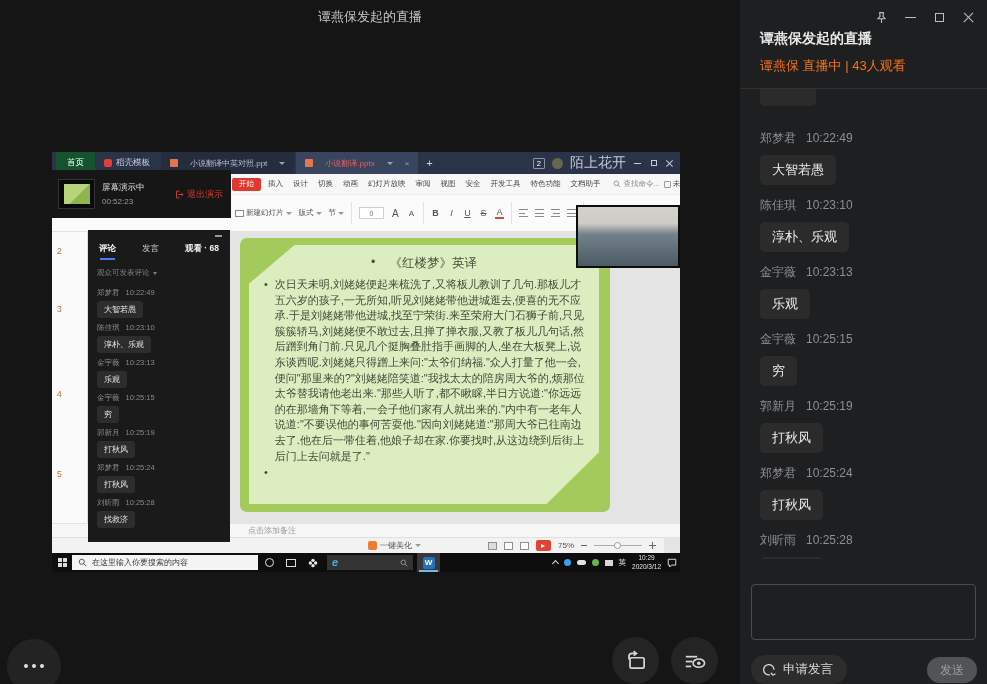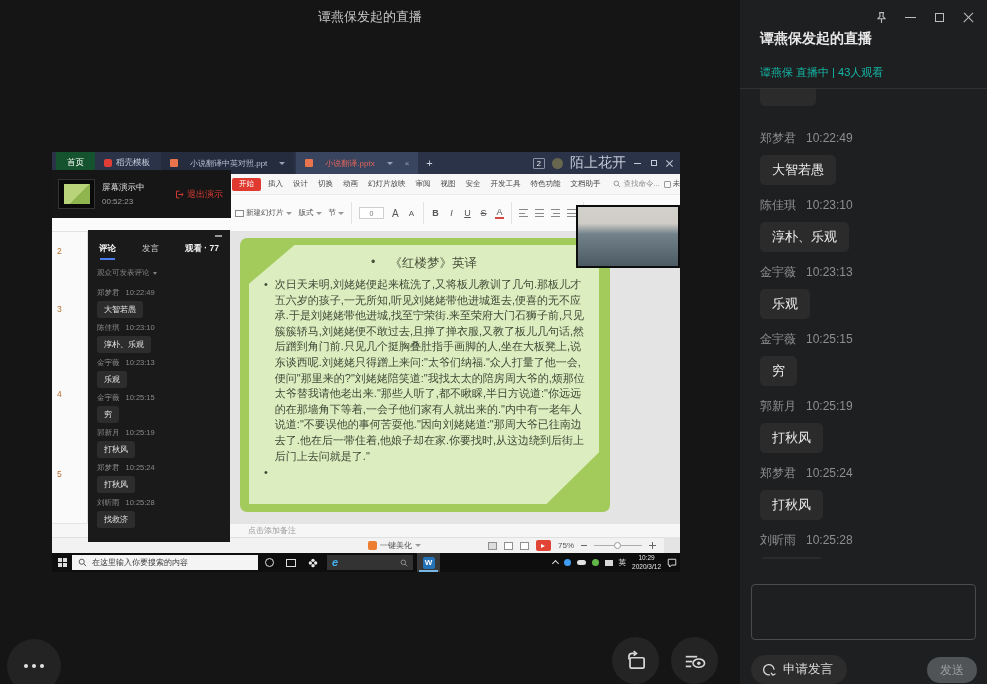--- a/index.html
+++ b/index.html
@@ -140,21 +140,21 @@
   
   .sidebar{position:absolute;left:740px;top:0;width:247px;height:684px;background:#1e1f21;}
   .wc{position:absolute;top:11px;right:12px;display:flex;gap:16px;align-items:center;}
   .wc .ic{position:relative;width:13px;height:13px;cursor:pointer;}
   .ic.min::after{content:"";position:absolute;left:1px;right:1px;top:6px;height:1.4px;background:#bdbdbd;}
   .ic.max::after{content:"";position:absolute;inset:2px;border:1.3px solid #bdbdbd;}
   .ic.close::before,.ic.close::after{content:"";position:absolute;left:0;top:6px;width:13px;height:1.4px;background:#bdbdbd;}
   .ic.close::before{transform:rotate(45deg);} .ic.close::after{transform:rotate(-45deg);}
   .sb-head{padding:30px 20px 0;}
   .sb-title{font-size:14px;font-weight:bold;color:#e8e8e8;}
-  .sb-sub{margin-top:17px;font-size:11px;color:#14b8a6;}
+  .sb-sub{margin-top:9px;font-size:13px;color:#f97316;}
   .sb-div{position:absolute;top:88px;left:0;right:0;height:1px;background:#323232;}
   .chat{position:absolute;top:89px;left:20px;right:14px;height:470px;overflow:hidden;}
   .msg-clip{width:56px;height:17px;background:#2b2b2c;border-radius:0 0 5px 5px;margin-bottom:24px;}
   .msg{margin-bottom:12px;}
   .mh{font-size:12px;color:#8e8e8e;}
   .mt{margin-left:10px;}
   .mb{display:inline-block;margin-top:8px;background:#2b2b2c;color:#ececec;font-size:13px;padding:6px 12px;border-radius:5px;max-width:200px;}
   .composer-input{position:absolute;left:11px;top:584px;width:225px;height:56px;background:#1e1f21;border:1px solid #4b4b4b;border-radius:4px;resize:none;color:#ddd;font-size:12px;padding:6px 8px;outline:none;}
   .apply-btn{position:absolute;left:11px;top:655px;height:29px;border:none;border-radius:15px;background:#2c2c2c;color:#dadada;font-size:12.5px;display:flex;align-items:center;gap:6px;padding:0 14px 0 10px;cursor:pointer;}
   .send-btn{position:absolute;right:10px;top:657px;width:50px;height:26px;border:none;border-radius:13px;background:#515456;color:#9b9fa2;font-size:12px;cursor:pointer;}
@@ -305,21 +305,21 @@
             </div>
           <div class="s-tail">•</div>
         </div>
       </div>
 
       <div class="ipanel">
         <div class="ip-dash"></div>
         <div class="ip-tabs">
           <span class="ip-tab active">评论</span>
           <span class="ip-tab">发言</span>
-          <span class="ip-tab watch">观看 · 77</span>
+          <span class="ip-tab watch">观看 · 68</span>
         </div>
         <div class="ip-perm">
             <span>观众可发表评论</span>
             <span class="ip-caret"></span>
           </div>
         <div class="ip-msgs">
           <div class="im"><div class="imh"><span>郑梦君</span><span class="imt">10:22:49</span></div><div class="imb">大智若愚</div></div>
           <div class="im"><div class="imh"><span>陈佳琪</span><span class="imt">10:23:10</span></div><div class="imb">淳朴、乐观</div></div>
           <div class="im"><div class="imh"><span>金宇薇</span><span class="imt">10:23:13</span></div><div class="imb">乐观</div></div>
           <div class="im"><div class="imh"><span>金宇薇</span><span class="imt">10:25:15</span></div><div class="imb">穷</div></div>

